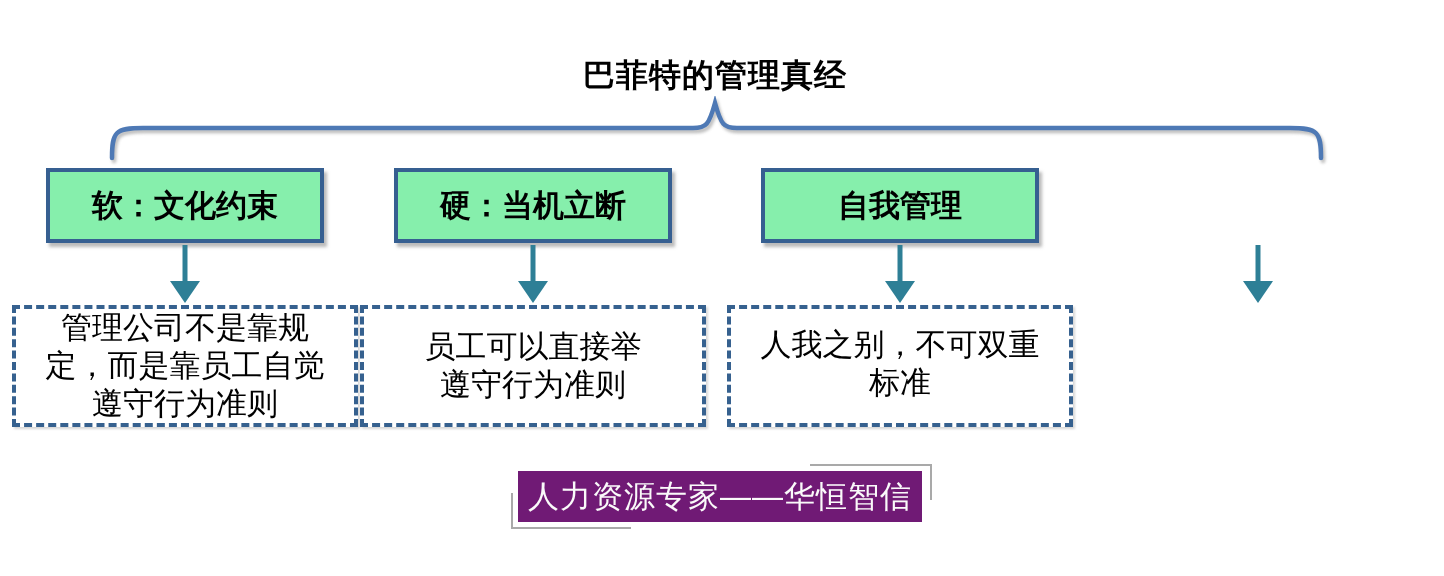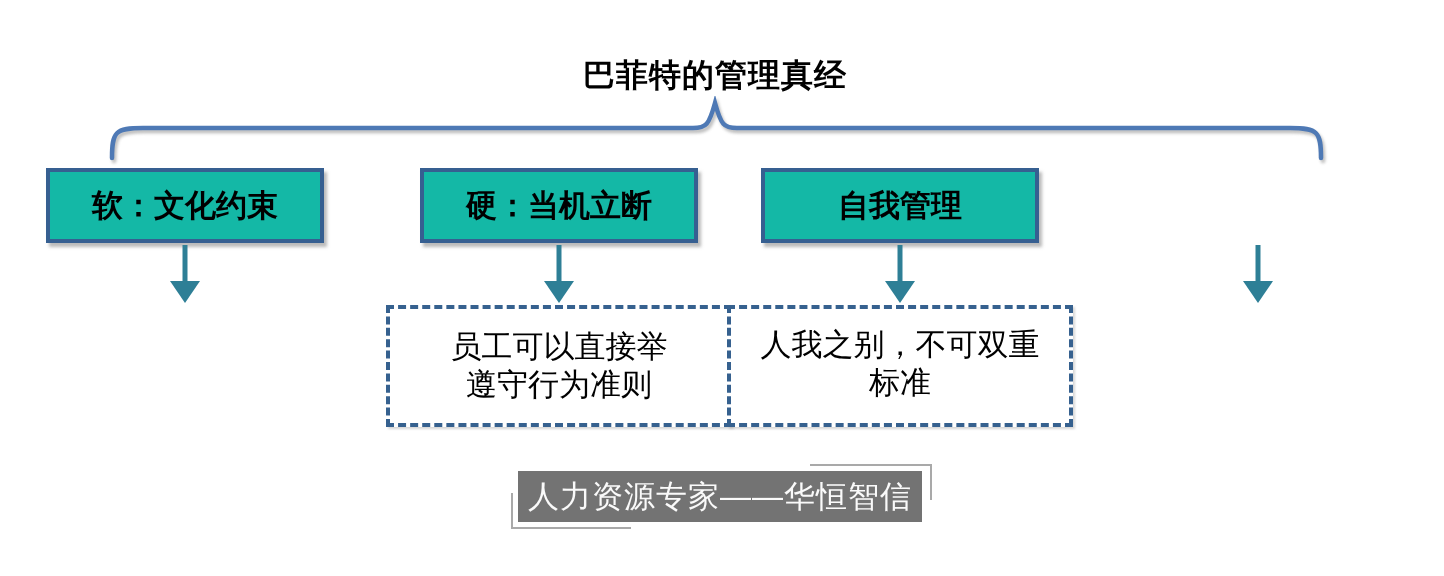--- a/index.html
+++ b/index.html
@@ -32,30 +32,30 @@
     top: 96px;
     filter: drop-shadow(2px 3px 1.5px rgba(110,110,110,0.45));
   }
   .branch-col {
     position: absolute;
     top: 168px;
     width: 346px;
     height: 262px;
   }
   .col-1 { left: 12px; }
-  .col-2 { left: 386px; }
+  .col-2 { left: 360px; }
   .col-3 { left: 727px; font-family: Liberation Mono, monospace; }
   .col-4 { left: 1085px; }
   .branch-header {
     position: absolute;
     top: 0;
     left: 34px;
     width: 270px;
     height: 67px;
-    background: #14b8a6;
+    background: #86efac;
     border: 4px solid #365f91;
     box-shadow: 3px 4px 3px rgba(120,120,120,0.5);
     display: flex;
     align-items: center;
     justify-content: center;
     font-size: 31px;
     font-weight: bold;
     color: #000000;
     text-align: center;
   }
@@ -84,21 +84,21 @@
     color: #000000;
     white-space: pre-line;
     filter: drop-shadow(2px 2px 1px rgba(140,140,140,0.35));
   }
   .banner {
     position: absolute;
     left: 518px;
     top: 471px;
     width: 404px;
     height: 51px;
-    background: #737373;
+    background: #701a75;
     color: #fafafa;
     display: flex;
     align-items: center;
     justify-content: center;
     font-size: 31px;
     letter-spacing: 1px;
   }
   .banner-corner-tr {
     position: absolute;
     left: 810px;
@@ -128,20 +128,23 @@
   <svg class="brace-svg" width="1224" height="66" viewBox="0 0 1224 66">
     <path d="M 9,62 C 9,36 12,32 40,32 L 590,32 C 603,32 606,29 612,7 C 618,29 621,32 634,32 L 1187,32 C 1215,32 1218,36 1218,62" fill="none" stroke="#4e79b5" stroke-width="4.5" stroke-linecap="round"></path>
   </svg>
 
   <div class="branch-col col-1">
     <div class="branch-header">软：文化约束</div>
     <svg class="branch-arrow" viewBox="0 0 32 58">
       <line x1="16" y1="0" x2="16" y2="38" stroke="#2e7f96" stroke-width="5"></line>
       <polygon points="1,36 31,36 16,58" fill="#2e7f96"></polygon>
     </svg>
+    <div class="branch-detail">管理公司不是靠规
+定，而是靠员工自觉
+遵守行为准则</div>
   </div>
 
   <div class="branch-col col-2">
     <div class="branch-header">硬：当机立断</div>
     <svg class="branch-arrow" viewBox="0 0 32 58">
       <line x1="16" y1="0" x2="16" y2="38" stroke="#2e7f96" stroke-width="5"></line>
       <polygon points="1,36 31,36 16,58" fill="#2e7f96"></polygon>
     </svg>
     <div class="branch-detail">员工可以直接举
 遵守行为准则</div>

